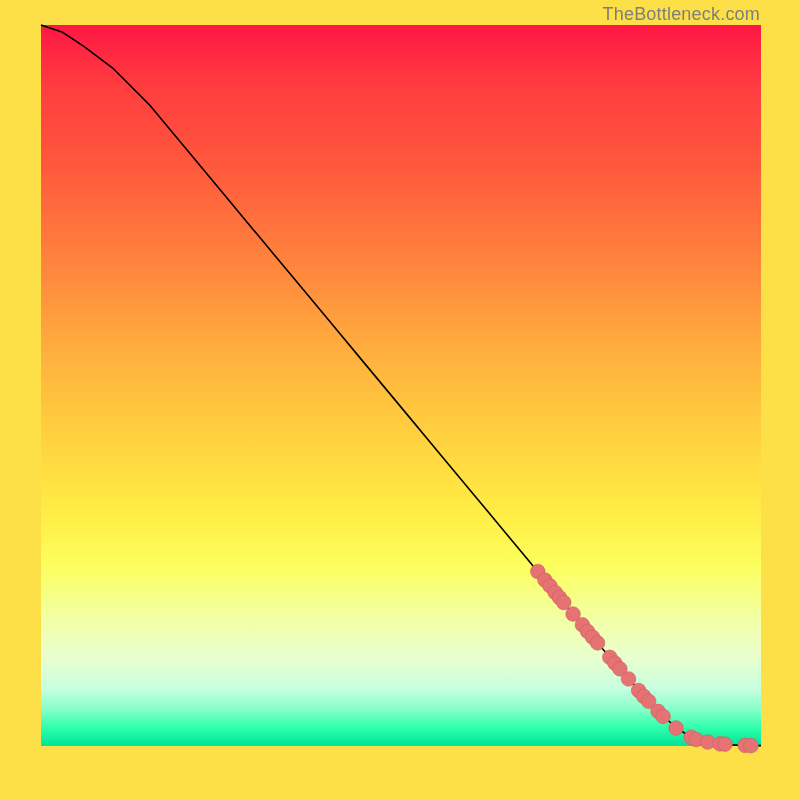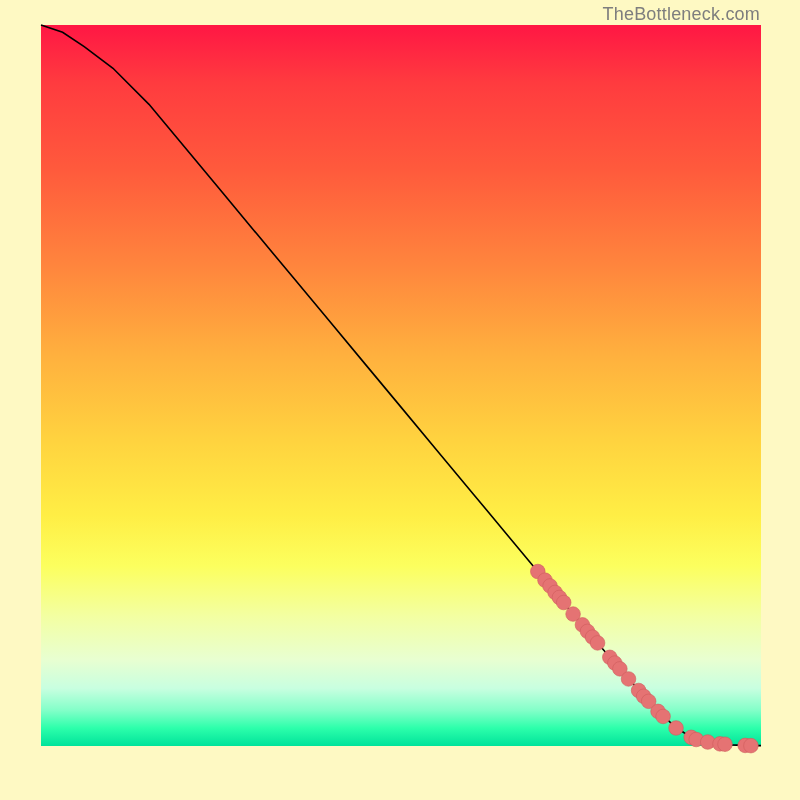--- a/index.html
+++ b/index.html
@@ -8,21 +8,21 @@
     width: 800px;
     height: 800px;
     background: #000;
     font-family: -apple-system, BlinkMacSystemFont, "Segoe UI", Arial, sans-serif;
     overflow: hidden;
   }
   .canvas {
     position: relative;
     width: 800px;
     height: 800px;
-    background: #fef9c3;
+    background: #fde047;
   }
   .plot-area {
     position: absolute;
     left: 41px;
     top: 25px;
     width: 720px;
     height: 721px;
     
     background: linear-gradient(
       to bottom,

